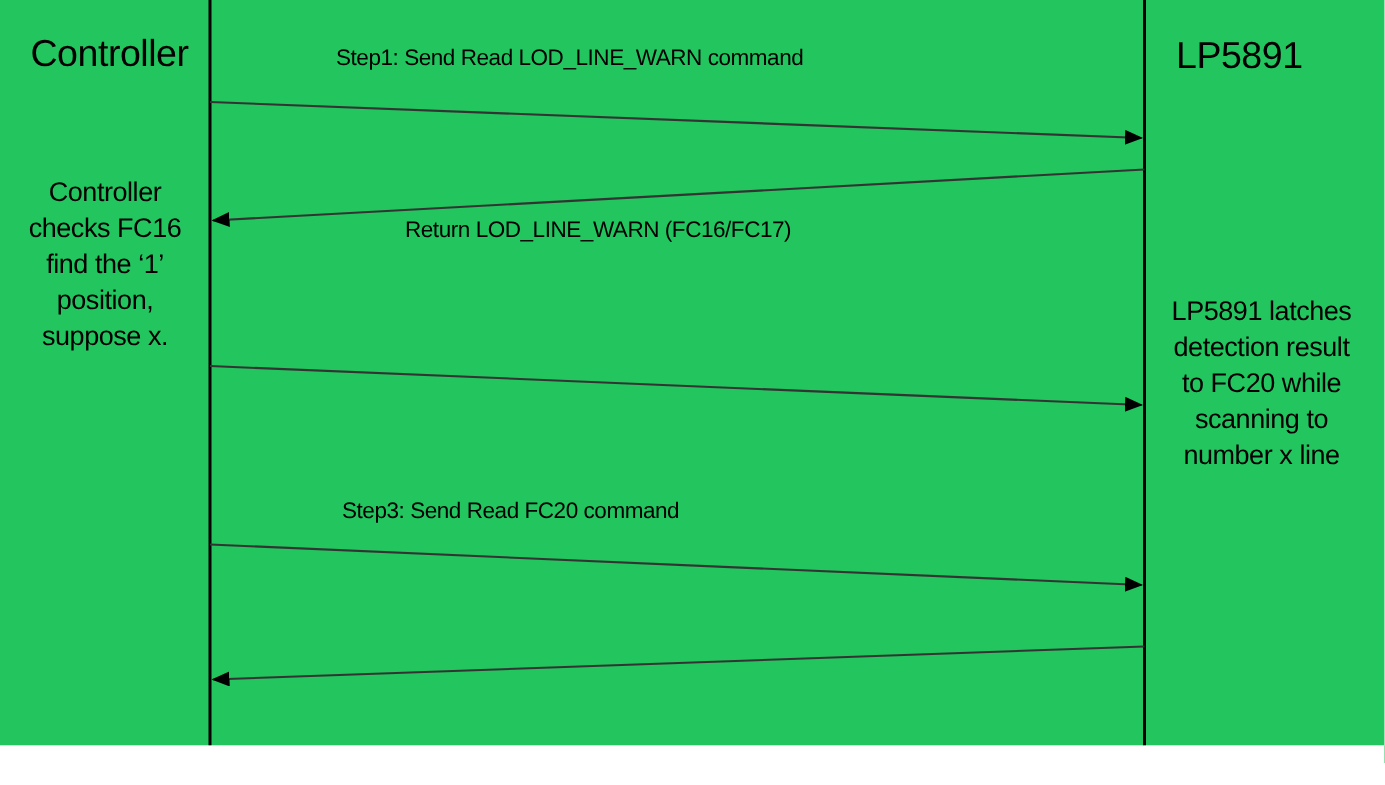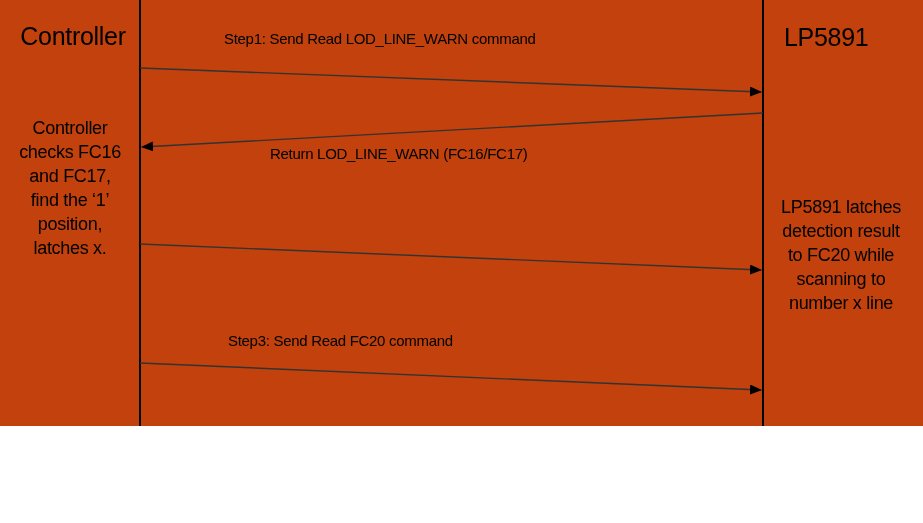--- a/index.html
+++ b/index.html
@@ -1,19 +1,19 @@
 <!DOCTYPE html>
 <html><head>
 <meta charset="utf-8">
 <style>
   html,body{margin:0;padding:0;background:#ffffff;}
   .canvas{
     position:relative;
-    width:923px;height:426px;
-    background:#c2410c;
+    width:923px;height:497px;
+    background:#22c55e;
     font-family:"Liberation Sans","DejaVu Sans",sans-serif;
     color:#000;
     overflow:hidden;
   }
   svg.overlay{position:absolute;left:0;top:0;width:923px;height:523px;}
   .actor-title{
     position:absolute;
     font-size:25px;
     letter-spacing:-0.3px;
     white-space:nowrap;
@@ -61,24 +61,23 @@
   <div class="actor-title left">Controller</div>
   <div class="actor-title right">LP5891</div>
 
   <div class="msg-label" style="left:224px;top:30px;">Step1: Send Read LOD_LINE_WARN command</div>
   <div class="msg-label" style="left:270px;top:145px;">Return LOD_LINE_WARN (FC16/FC17)</div>
   <div class="msg-label" style="left:228px;top:332px;text-align:right;">Step3: Send Read FC20 command</div>
 
   <div class="note left-note">
     <div>Controller</div>
     <div>checks FC16</div>
-    <div>and FC17,</div>
     <div>find the ‘1’</div>
     <div>position,</div>
-    <div>latches x.</div>
+    <div>suppose x.</div>
   </div>
 
   <div class="note right-note">
     <div>LP5891 latches</div>
     <div>detection result</div>
     <div>to FC20 while</div>
     <div>scanning to</div>
     <div>number x line</div>
   </div>
 

